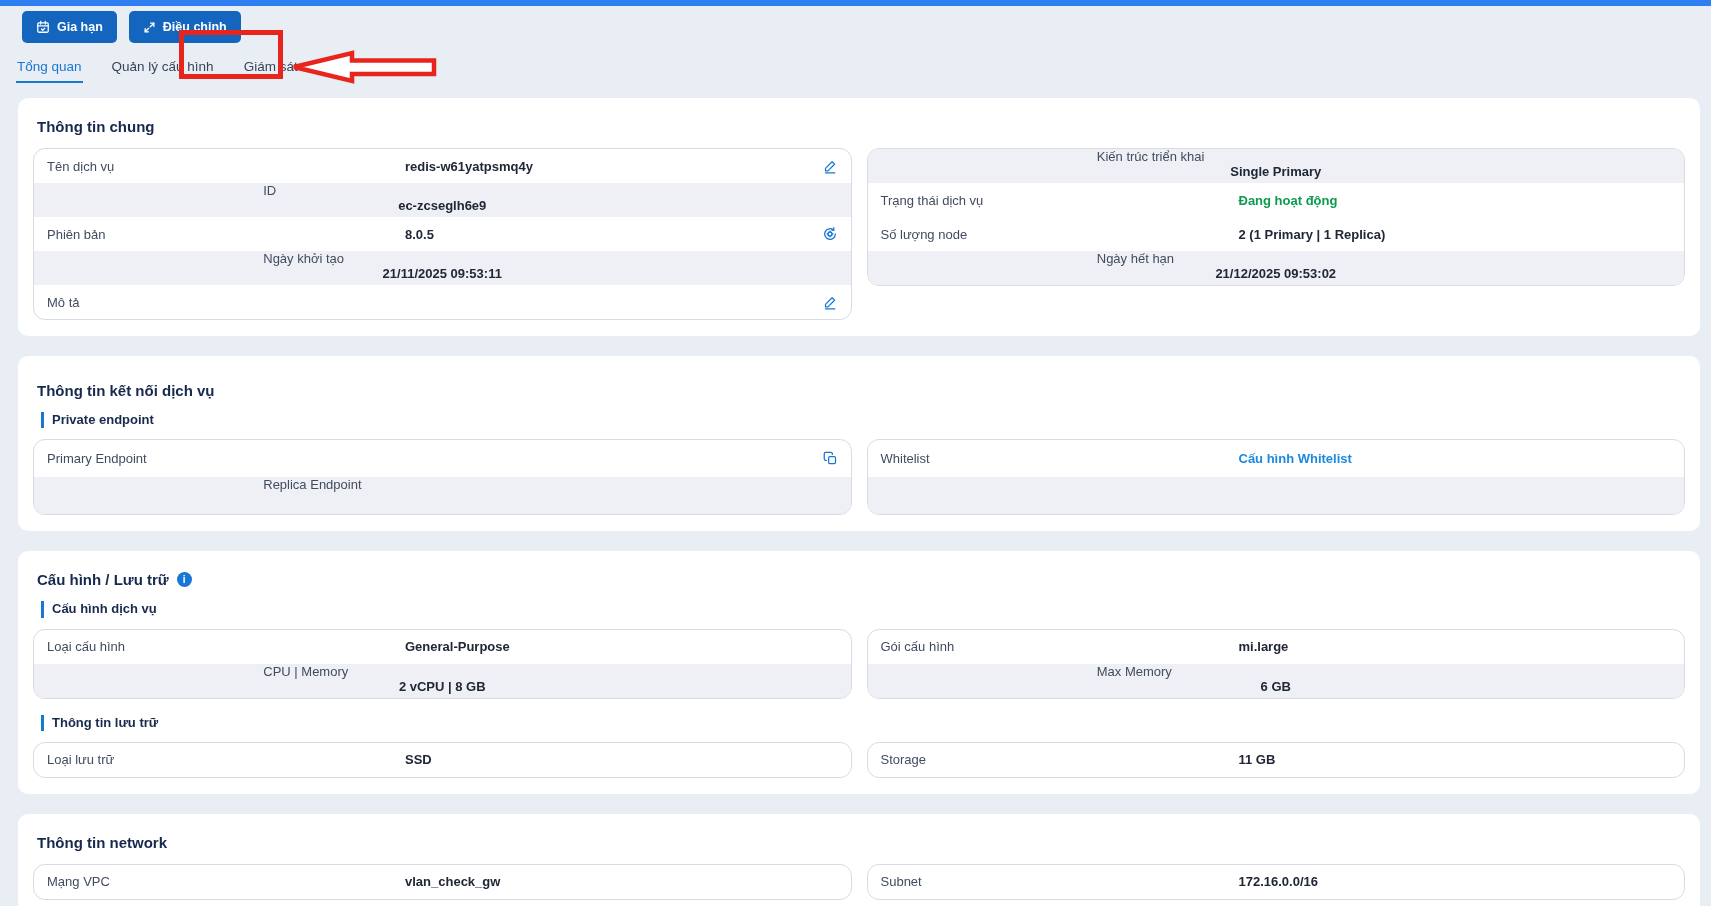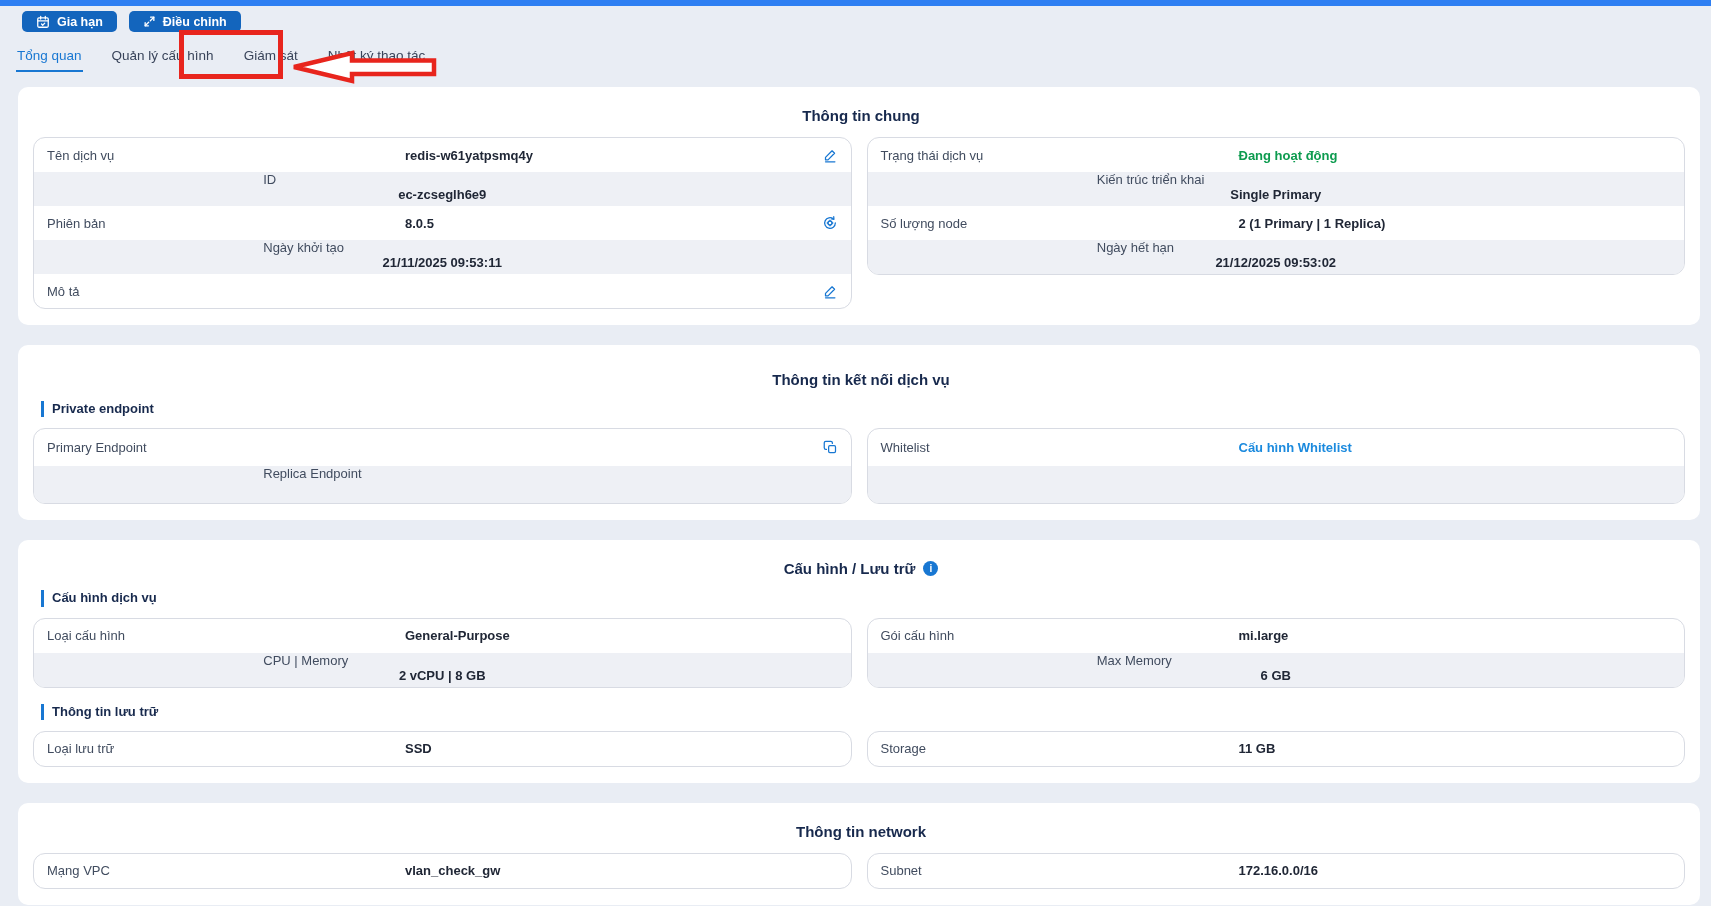--- a/index.html
+++ b/index.html
@@ -6,41 +6,41 @@
   html,body { margin:0; padding:0; }
   body {
     width:1711px; height:906px; overflow:hidden; position:relative;
     background:#e9edf4; font-family:"Liberation Sans", sans-serif;
   }
   .top-strip { height:6px; background:#2e7ff2; }
 
   
   .toolbar { display:flex; gap:12px; margin:5px 0 0 22px; }
   .btn {
-    display:inline-flex; align-items:center; gap:7px; height:21px;
+    display:inline-flex; align-items:center; gap:7px; height:32px;
     background:#1365bd; color:#fff; border:none; border-radius:5px;
     font-family:"Liberation Sans",sans-serif; font-size:12.5px; font-weight:700;
     padding:0 14px; cursor:pointer;
   }
   .btn svg { display:block; }
 
   
   .tabs { display:flex; align-items:flex-end; padding-left:16px; margin-top:7px; height:33px; }
   .tab {
     font-size:13.5px; color:#39445a; padding:6px 1px 9px; margin-right:28px;
     cursor:pointer; white-space:nowrap;
   }
   .tab.active { color:#1877d2; border-bottom:2px solid #1877d2; padding-bottom:7px; }
 
   
   .content { margin:15px 11px 0 18px; }
   .card { background:#fff; border-radius:10px; padding:18px 15px 16px; margin-bottom:20px; }
   .card-title {
     display:flex; align-items:center; gap:8px;
-    font-size:15px; font-weight:700; color:#17294d; margin:2px 0 13px 4px;justify-content:center;
+    font-size:15px; font-weight:700; color:#17294d; margin:2px 0 13px 4px;
   }
   .sub {
     font-size:13px; font-weight:700; color:#17294d; line-height:1.25;
     border-left:3px solid #1877d2; padding-left:8px; margin:0 0 11px 8px;
   }
   .tables { display:flex; gap:15px; align-items:flex-start; }
   .tbl { flex:1 1 0; border:1px solid #d8dbe3; border-radius:12px; overflow:hidden; background:#fff; }
   .row { display:flex; align-items:center; min-height:34px; padding:0 13px; }
   .row.g { background:#eef0f5;flex-direction:column; }
   .row.tall { min-height:37px;align-items:center; }
@@ -151,27 +151,27 @@
           <span class="val"></span>
           <span class="ricon">
             <svg width="15" height="15" viewBox="0 0 24 24" fill="none" stroke="currentColor" stroke-width="2" stroke-linecap="round" stroke-linejoin="round">
               <path d="M14.5 4.5l4 4L8 19H4v-4z"></path>
                 <line x1="4" y1="22" x2="19" y2="22"></line>
             </svg>
           </span>
         </div>
       </div>
       <div class="tbl">
+        <div class="row g">
+          <span class="lbl">Kiến trúc triển khai</span>
+          <span class="val">Single Primary</span>
+        </div>
         <div class="row">
           <span class="lbl">Trạng thái dịch vụ</span>
           <span class="val green">Đang hoạt động</span>
-        </div>
-        <div class="row g">
-          <span class="lbl">Kiến trúc triển khai</span>
-          <span class="val">Single Primary</span>
         </div>
         <div class="row">
           <span class="lbl">Số lượng node</span>
           <span class="val">2 (1 Primary | 1 Replica)</span>
         </div>
         <div class="row g">
           <span class="lbl">Ngày hết hạn</span>
           <span class="val">21/12/2025 09:53:02</span>
         </div>
       </div>

